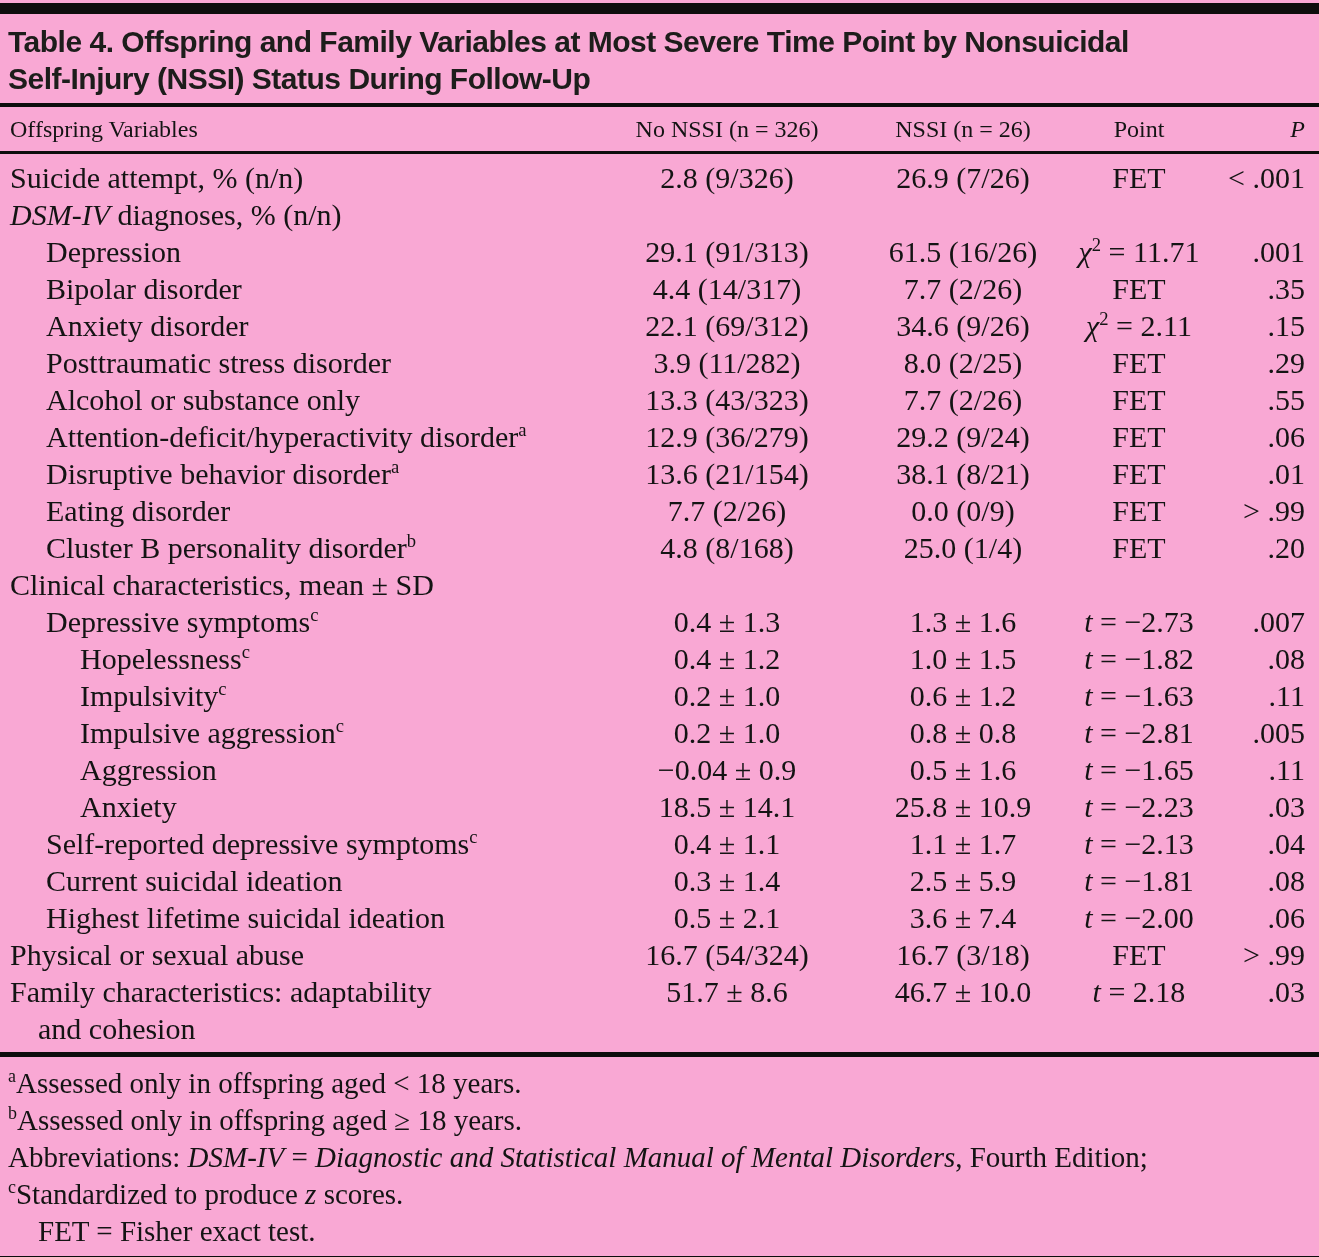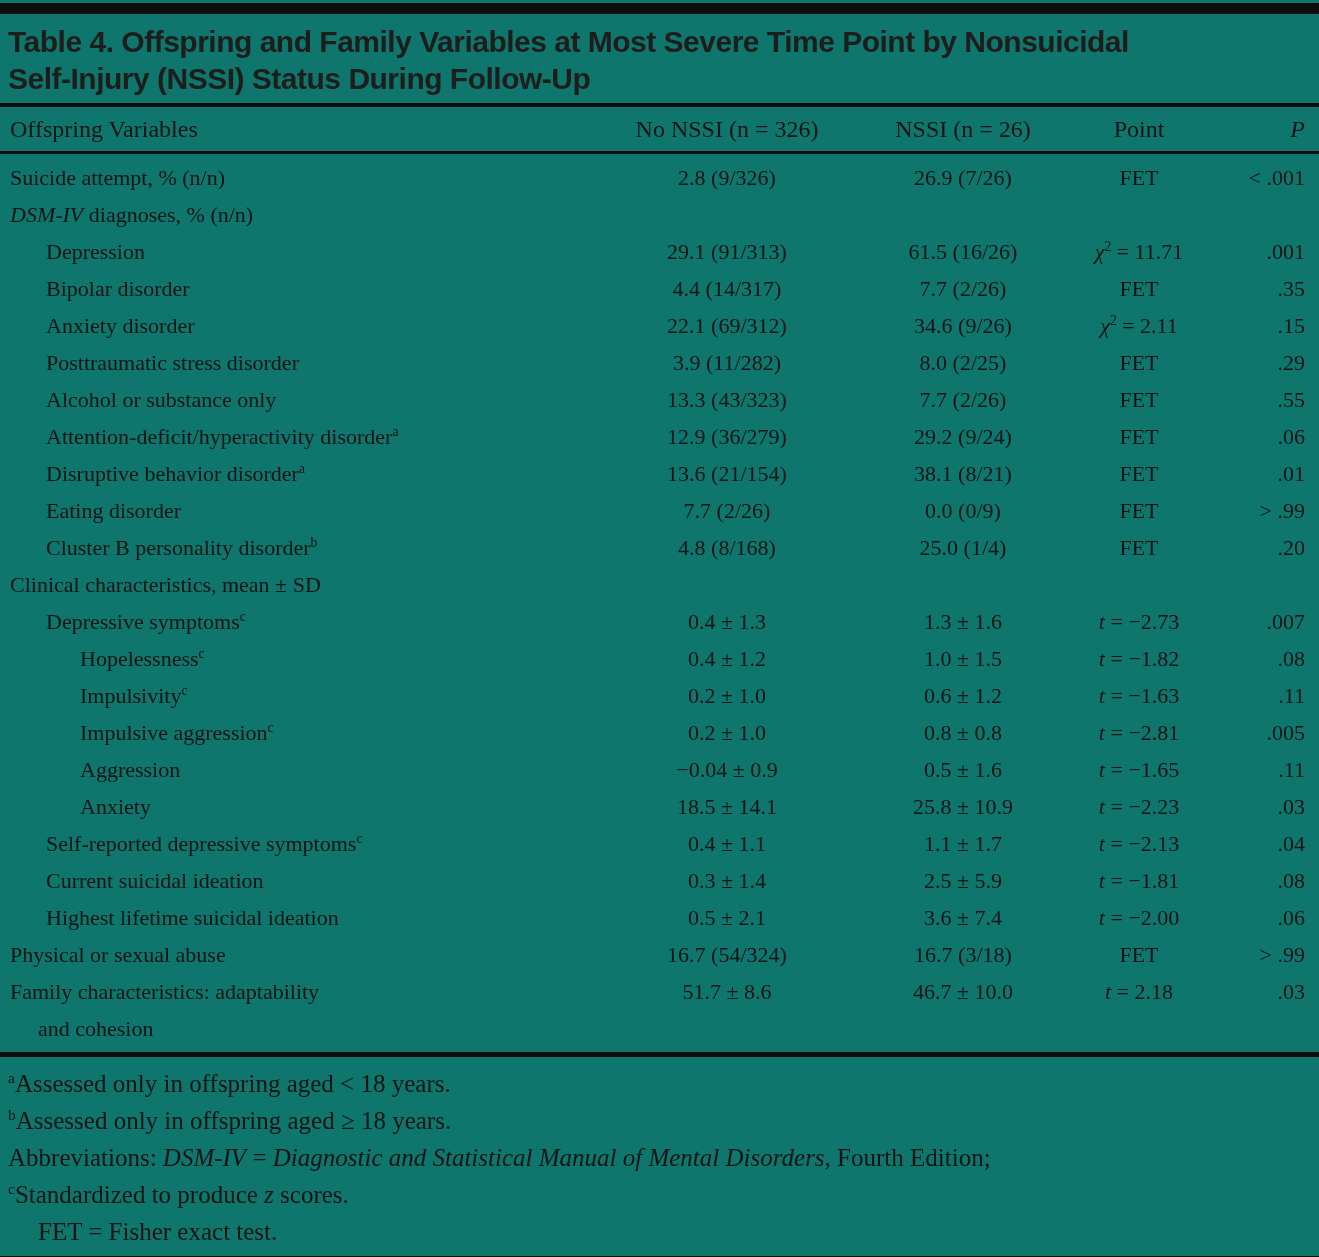--- a/index.html
+++ b/index.html
@@ -1,19 +1,19 @@
 <!DOCTYPE html>
 <html><head>
 <meta charset="utf-8">
 <style>
   html,body { margin:0; padding:0; background:#ffffff; }
   .page {
     position:relative;
     width:1319px; height:1257px;
-    background:#0f766e;
+    background:#f9a8d4;
     color:#141414;
     font-family:"Liberation Serif", serif;
     overflow:hidden;
     box-sizing:border-box;
   }
   .topbar {
     margin-top:3px;
     height:11px;
     background:#0d0d0d;
   }
@@ -36,35 +36,35 @@
     display:grid;
     grid-template-columns: 1fr 272px 200px 152px 96px;
     padding:0 8px;
     align-items:start;
   }
   .header {
     height:44px;
     align-items:center;
     font-size:24px;
   }
-  .row { min-height:37px; line-height:37px; font-size:22px; }
+  .row { min-height:37px; line-height:37px; font-size:30px; }
   .c-label { text-align:left; }
   .c-v1, .c-v2, .c-test { text-align:center; white-space:nowrap; }
   .c-p { text-align:right; padding-right:6px; white-space:nowrap; }
   .ind0 { padding-left:2px; }
   .ind1 { padding-left:38px; }
   .ind2 { padding-left:72px; }
   .cont { padding-left:28px; line-height:37px; }
   sup { font-size:0.62em; vertical-align:super; line-height:0; }
   i, .italic { font-style:italic; }
 
   #footnotes {
     margin-top:8px;
     padding:0 8px;
-    font-size:25px;
+    font-size:29px;
     line-height:37px;
   }
   .fn-ind1 { padding-left:30px; }
   #tbody { margin-top:5px; }
   .pre-foot-rule { margin-top:5px; }
   .bottom-rule { margin-top:6px; }
 </style>
 </head>
 <body>
 

